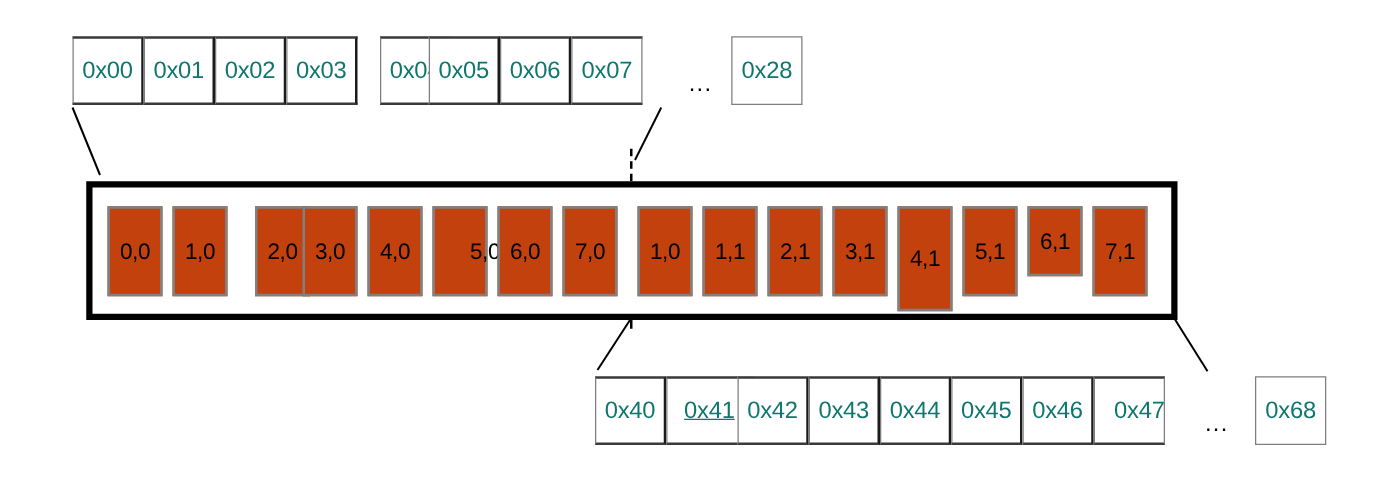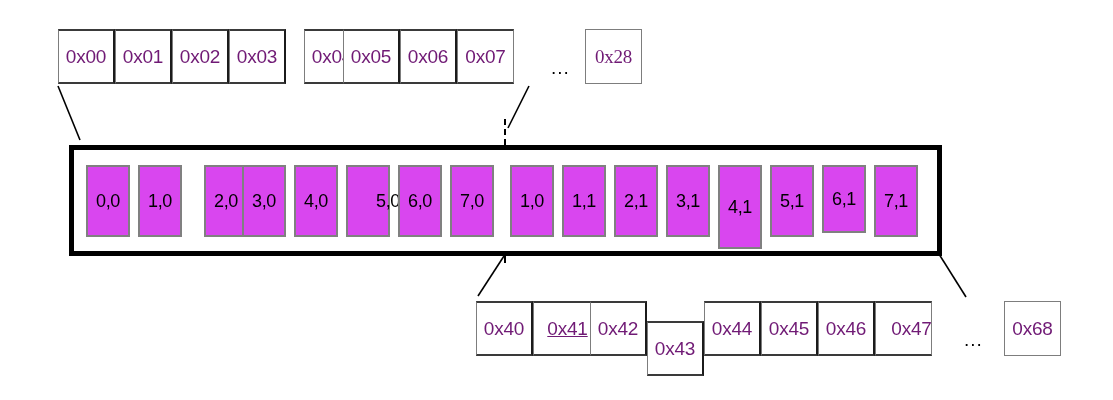--- a/index.html
+++ b/index.html
@@ -24,21 +24,21 @@
   .addr-cell {
     position: absolute;
     box-sizing: border-box;
     border: 1px solid #7d7d7d;
     background: #ffffff;
     display: flex;
     align-items: center;
     justify-content: center;
     font-size: 19px;
     line-height: 1;
-    color: #701a75;
+    color: #0f766e;
     letter-spacing: -0.2px;
   }
   .addr-cell.joined-right {
     border-right: 2px solid #1b1b1b;
   }
   .addr-cell.strip-top {
     border-top: 2px solid #3a3a3a;
   }
   .addr-cell.strip-bottom {
     border-bottom: 2px solid #3a3a3a;
@@ -56,21 +56,21 @@
   .cacheline-box {
     position: absolute;
     box-sizing: border-box;
     border: 5px solid #000000;
     background: #ffffff;
   }
   .elem-cell {
     position: absolute;
     box-sizing: border-box;
     border: 2px solid #808080;
-    background: #d946ef;
+    background: #c2410c;
     display: flex;
     align-items: center;
     justify-content: center;
     font-size: 18px;
     line-height: 1;
     color: #000000;
     letter-spacing: -0.3px;
   }
 
   
@@ -110,21 +110,21 @@
     <div class="addr-cell strip-top strip-bottom joined-right" style="left:115px; top:29px; width:57px; height:55px;">0x01</div>
     <div class="addr-cell strip-top strip-bottom joined-right" style="left:172px; top:29px; width:57px; height:55px;">0x02</div>
     <div class="addr-cell strip-top strip-bottom joined-right" style="left:229px; top:29px; width:57px; height:55px;">0x03</div>
     <div class="addr-cell strip-top strip-bottom joined-right" style="left:304px; top:29px; width:57px; height:55px;">0x04</div>
     <div class="addr-cell strip-top strip-bottom joined-right" style="left:343px; top:29px; width:57px; height:55px;">0x05</div>
     <div class="addr-cell strip-top strip-bottom joined-right" style="left:400px; top:29px; width:57px; height:55px;">0x06</div>
     <div class="addr-cell strip-top strip-bottom" style="left:457px; top:29px; width:57px; height:55px;">0x07</div>
 
     <div class="ellipsis" style="left:551px; top:58px;">...</div>
 
-    <div class="addr-cell" style="left:585px; top:29px; width:57px; height:55px;font-family:Liberation Serif, serif;">0x28</div>
+    <div class="addr-cell" style="left:585px; top:29px; width:57px; height:55px;">0x28</div>
   </div>
 
   <svg class="leader" style="left:0; top:0; width:1113px; height:400px;">
     <line x1="58" y1="86" x2="80" y2="140"></line>
     <line x1="529" y1="86" x2="508" y2="128"></line>
     <line x1="504" y1="256" x2="478" y2="296"></line>
     <line x1="939" y1="254" x2="966" y2="297"></line>
   </svg>
 
   <div class="dashed-split" style="left:504px; top:119px; height:26px;"></div>
@@ -141,30 +141,30 @@
     <div class="elem-cell" style="left:294px; top:165px; width:44px; height:72px;">4,0</div>
     <div class="elem-cell" style="left:346px; top:165px; width:20px; height:72px;padding-left:40px;">5,0</div>
     <div class="elem-cell" style="left:398px; top:165px; width:44px; height:72px;">6,0</div>
     <div class="elem-cell" style="left:450px; top:165px; width:44px; height:72px;">7,0</div>
     <div class="elem-cell" style="left:510px; top:165px; width:44px; height:72px;">1,0</div>
     <div class="elem-cell" style="left:562px; top:165px; width:44px; height:72px;">1,1</div>
     <div class="elem-cell" style="left:614px; top:165px; width:44px; height:72px;">2,1</div>
     <div class="elem-cell" style="left:666px; top:165px; width:44px; height:72px;">3,1</div>
     <div class="elem-cell" style="left:718px; top:165px; width:44px; height:84px;">4,1</div>
     <div class="elem-cell" style="left:770px; top:165px; width:44px; height:72px;">5,1</div>
-    <div class="elem-cell" style="left:822px; top:165px; width:44px; height:68px;">6,1</div>
+    <div class="elem-cell" style="left:822px; top:165px; width:44px; height:56px;">6,1</div>
     <div class="elem-cell" style="left:874px; top:165px; width:44px; height:72px;">7,1</div>
   </div>
 
 
   <div>
     <div class="addr-cell strip-top strip-bottom joined-right" style="left:476px; top:301px; width:57px; height:55px;">0x40</div>
     <div class="addr-cell strip-top strip-bottom joined-right" style="left:533px; top:301px; width:70px; height:55px;text-decoration:underline;">0x41</div>
     <div class="addr-cell strip-top strip-bottom joined-right" style="left:590px; top:301px; width:57px; height:55px;">0x42</div>
-    <div class="addr-cell strip-top strip-bottom joined-right" style="left:647px; top:301px; width:57px; height:55px;margin-top:20px;">0x43</div>
+    <div class="addr-cell strip-top strip-bottom joined-right" style="left:647px; top:301px; width:57px; height:55px;">0x43</div>
     <div class="addr-cell strip-top strip-bottom joined-right" style="left:704px; top:301px; width:57px; height:55px;">0x44</div>
     <div class="addr-cell strip-top strip-bottom joined-right" style="left:761px; top:301px; width:57px; height:55px;">0x45</div>
     <div class="addr-cell strip-top strip-bottom joined-right" style="left:818px; top:301px; width:57px; height:55px;">0x46</div>
     <div class="addr-cell strip-top strip-bottom" style="left:875px; top:301px; width:57px; height:55px;padding-left:16px;">0x47</div>
 
     <div class="ellipsis" style="left:964px; top:330px;">...</div>
 
     <div class="addr-cell" style="left:1004px; top:301px; width:57px; height:55px;">0x68</div>
   </div>
 

